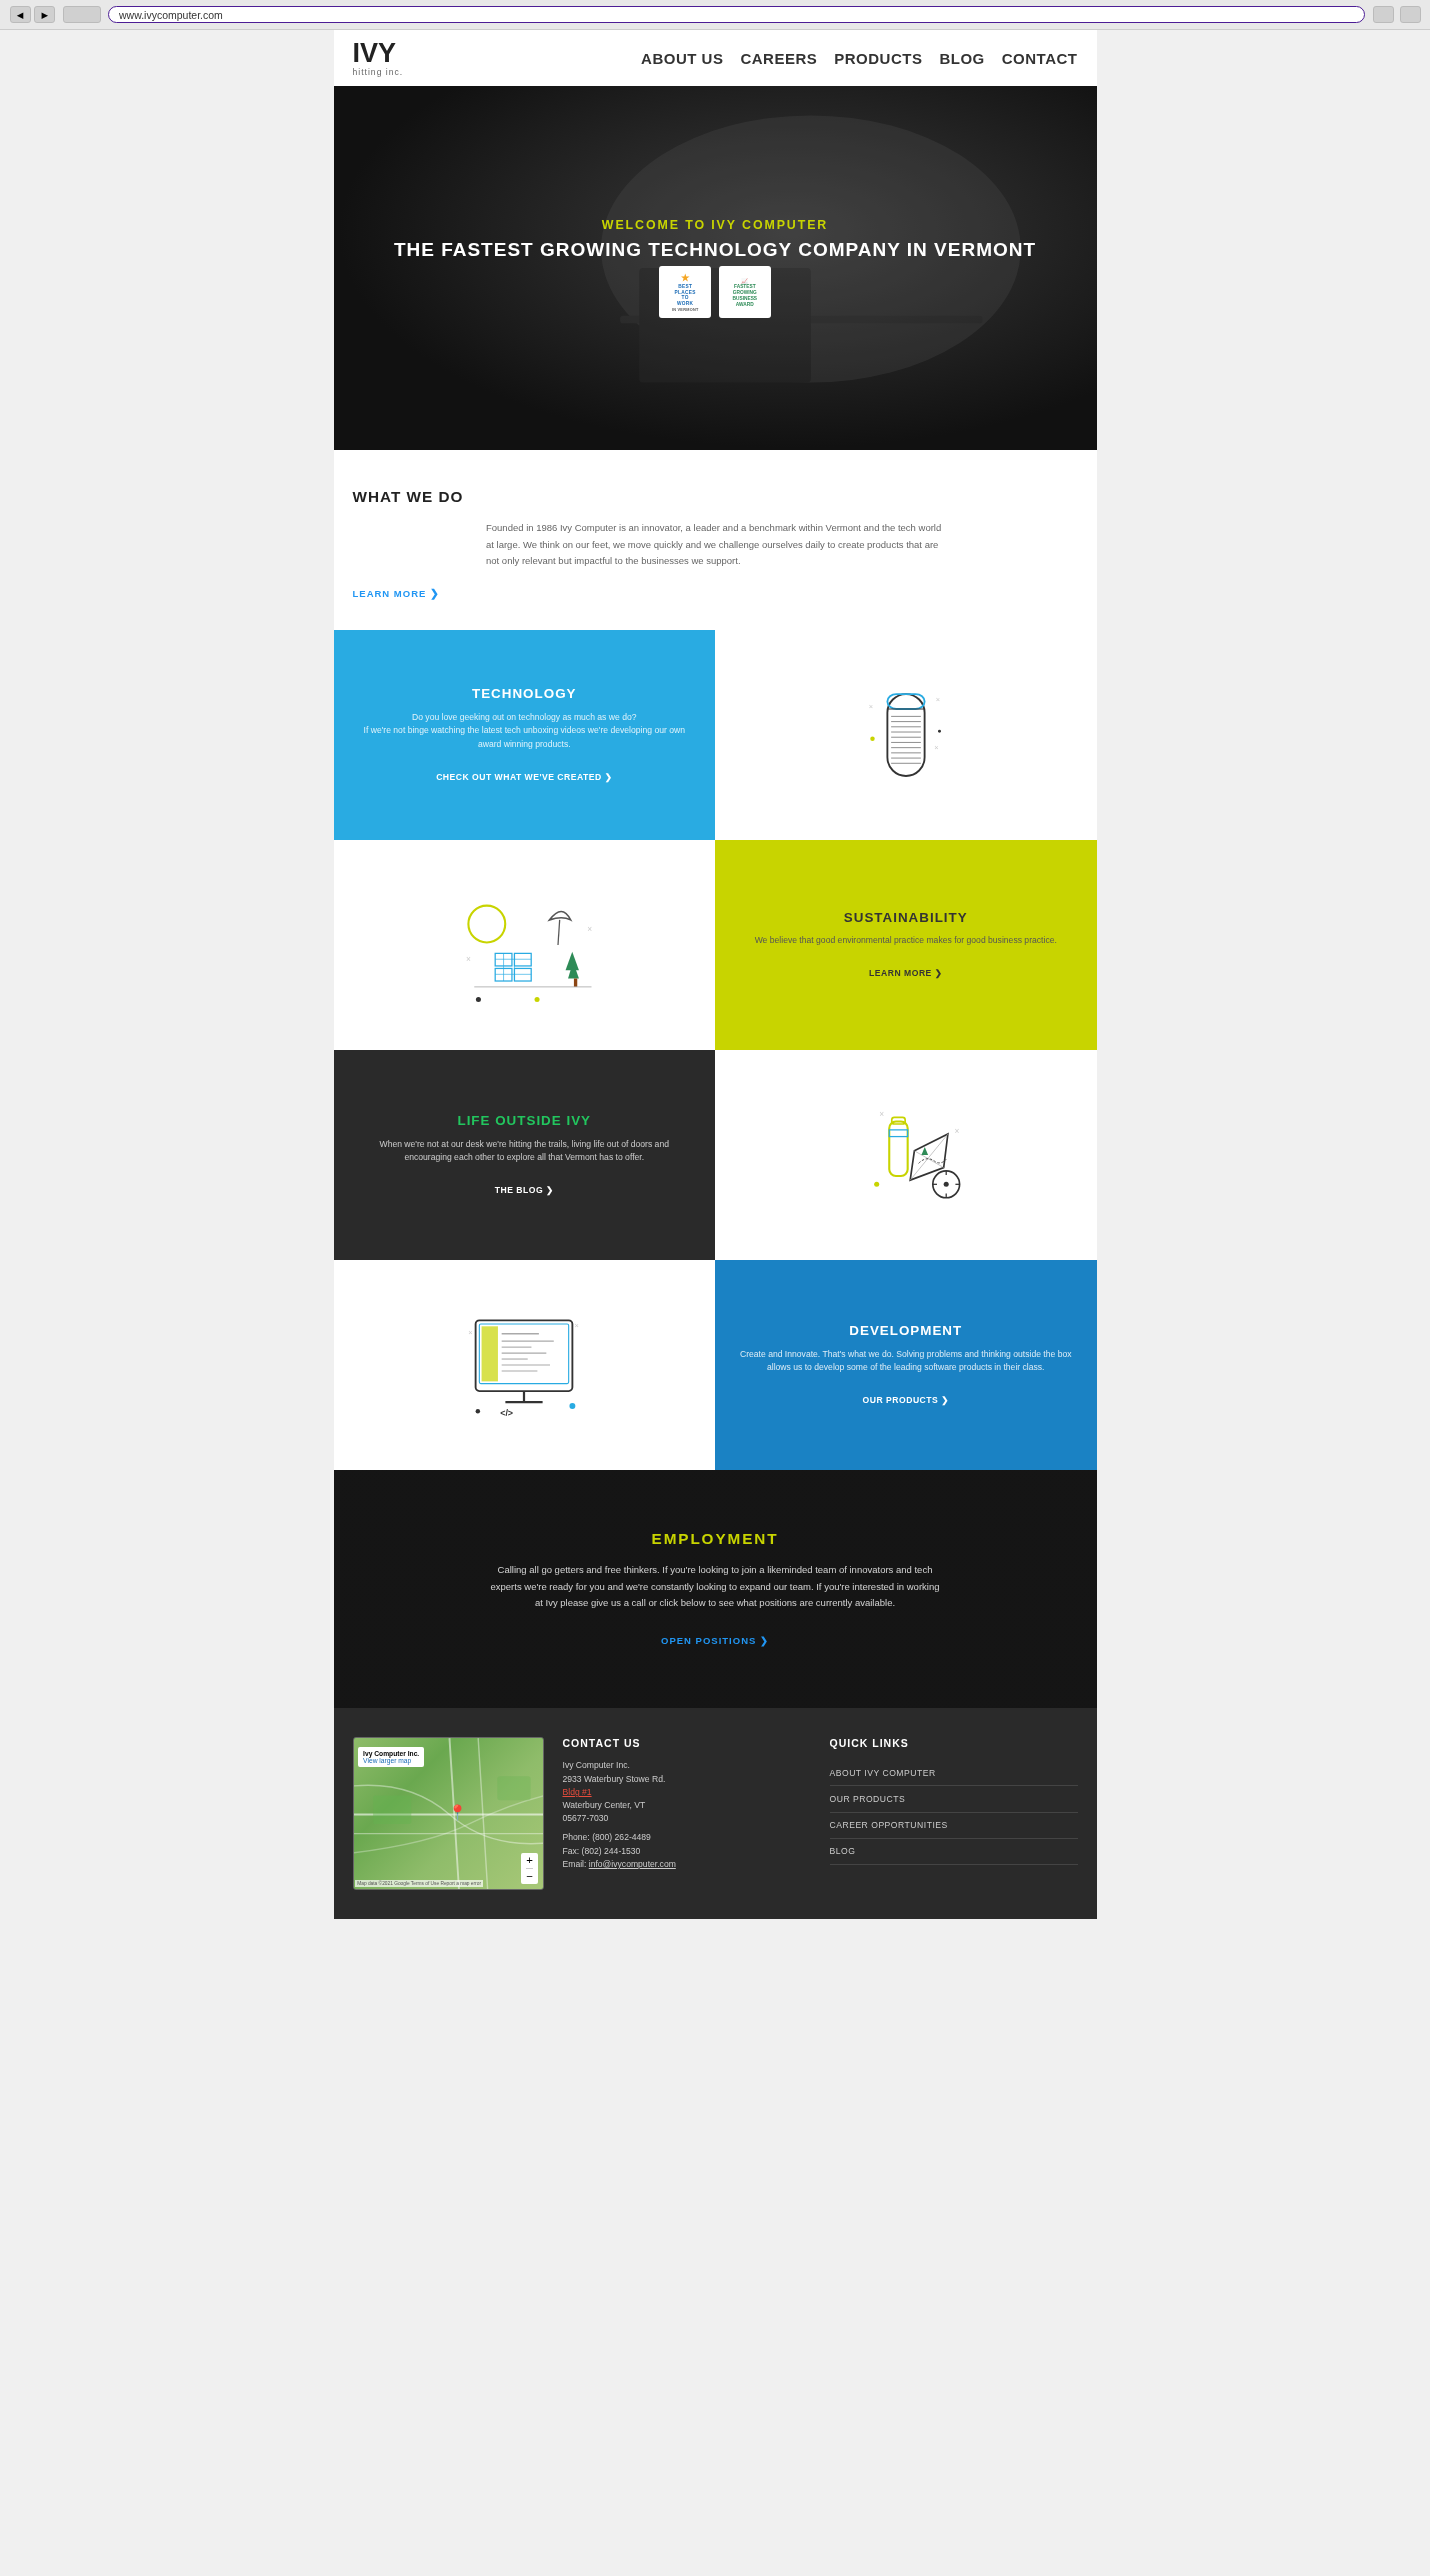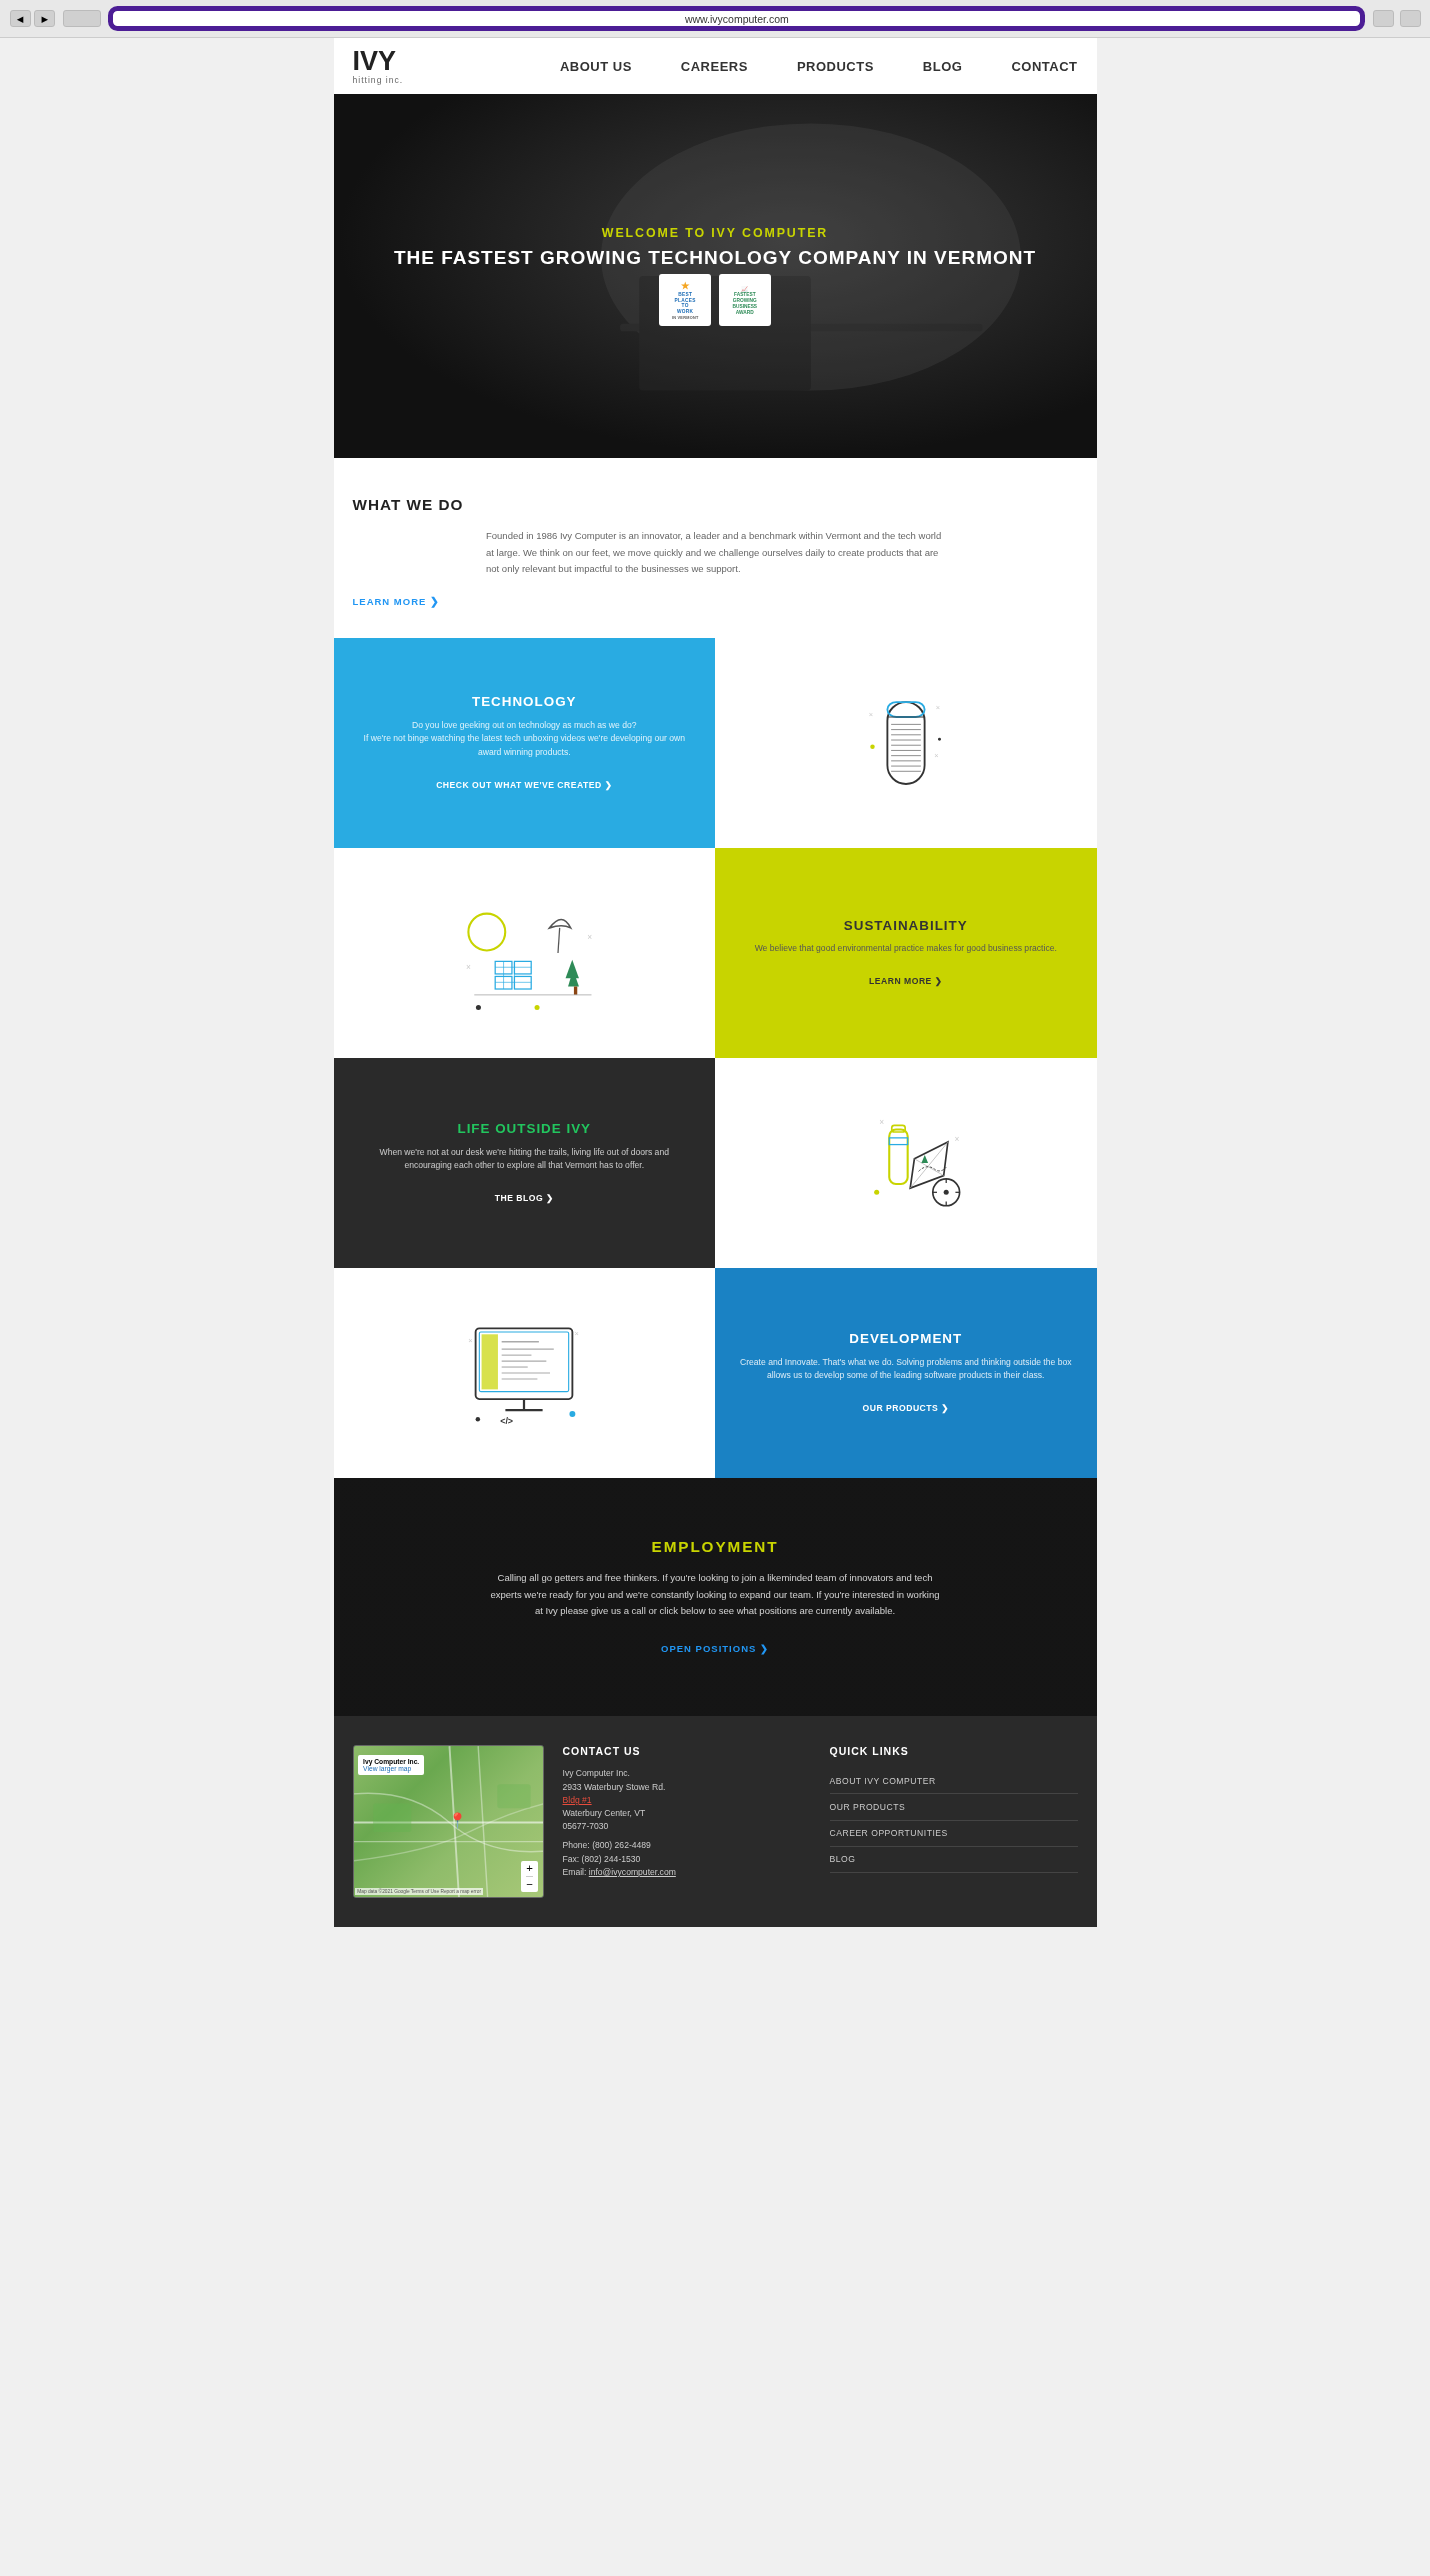--- a/index.html
+++ b/index.html
@@ -24,26 +24,25 @@
     }
     .browser-tab {
       background: #d0d0d0;
       border: 1px solid #bbb;
       border-radius: 2.9px;
       width: 38px; height: 17px;
     }
     .browser-url {
       flex: 1;
       background: white;
-      border: 5px solid #4c1d95;
+      border: 1px solid #4c1d95;
       border-radius: 9.5px;
       padding: 1.9px 9.5px;
       font-size: 10.5px;
       color: #333;
-      text-align: center;
     }
     .browser-icons { display: flex; gap: 5.7px; }
     .browser-icon {
       width: 21px; height: 17px;
       background: #d0d0d0;
       border: 1px solid #bbb;
       border-radius: 2.9px;
     }
 
     
@@ -54,26 +53,25 @@
       display: flex;
       justify-content: space-between;
       align-items: center;
       padding: 9.5px 19px;
       background: white;
     }
     .logo-mark { font-size: 27px; font-weight: 900; color: #222; line-height: 1; }
     .logo-sub { font-size: 8.6px; color: #666; letter-spacing: 1px; }
     .nav-links { display: flex; gap: 17px; }
     .nav-link {
-      font-size: 13px;
+      font-size: 15px;
       font-weight: bold;
       color: #333;
       text-decoration: none;
       letter-spacing: 0.5px;
-      margin-left: 32px;
     }
 
     
     .hero {
       position: relative;
       background: #1a1a1a;
       height: 364px;
       display: flex;
       flex-direction: column;
       align-items: center;

